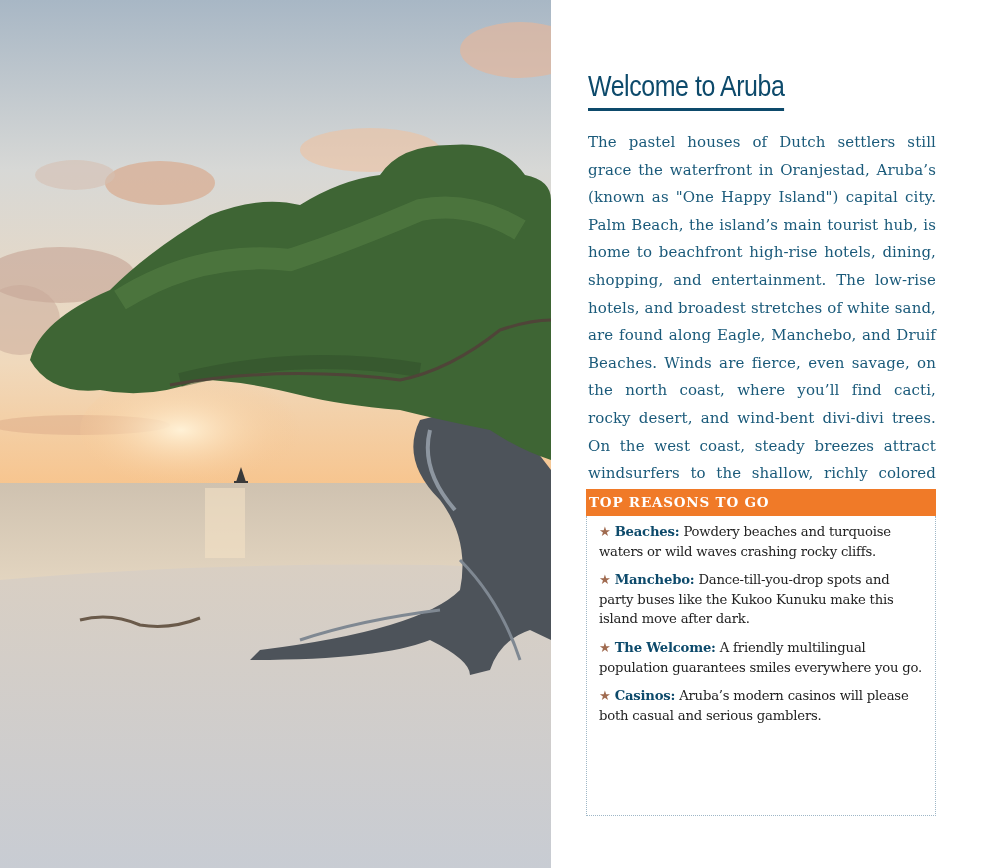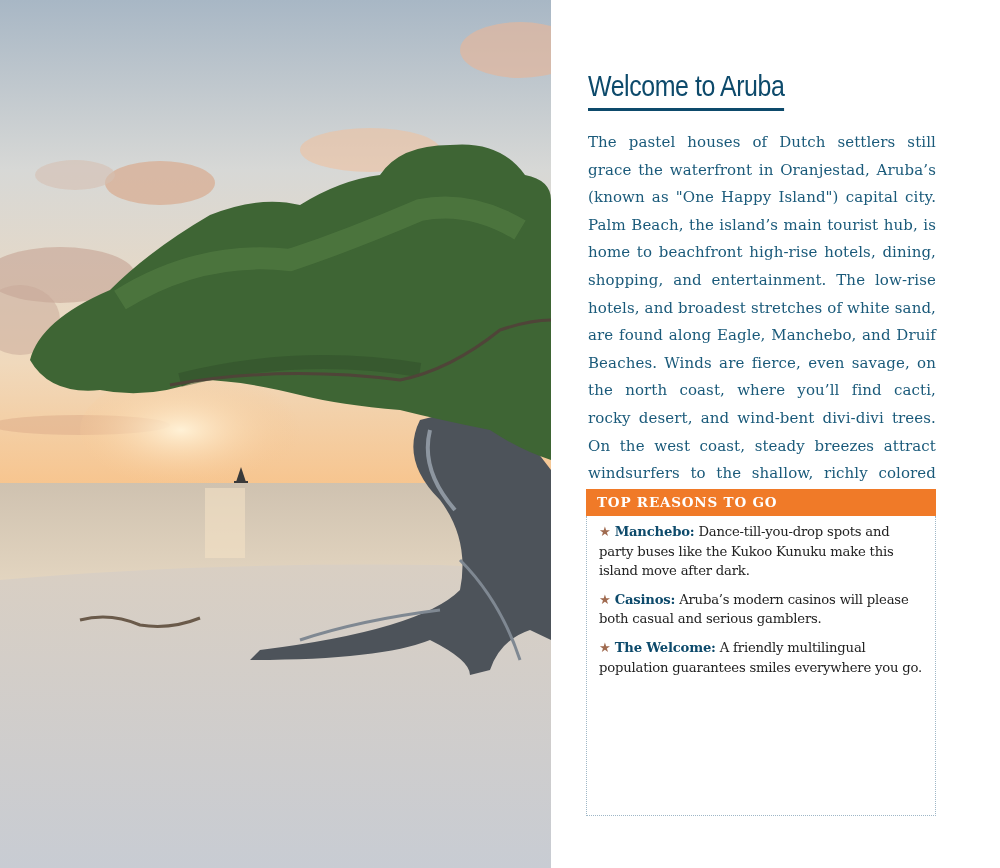--- a/index.html
+++ b/index.html
@@ -36,21 +36,21 @@
       letter-spacing: 0.1px;
     }
     .reasons {
       position: absolute; left: 586px; top: 489px; width: 350px; height: 328px;
       box-sizing: border-box;
     }
     .reasons-header {
       background: #f07a28; color: #ffffff;
       font-family: "DejaVu Serif", serif; font-weight: bold;
       font-size: 13.5px; letter-spacing: 0.8px;
-      height: 27px; line-height: 27px; padding-left: 11px;
+      height: 27px; line-height: 27px; padding-left: 3px;
     }
     .reasons-body {
       border-left: 1px dotted #9fb7c7;
       border-right: 1px dotted #9fb7c7;
       border-bottom: 1px dotted #9fb7c7;
       height: 300px; box-sizing: border-box;
       padding: 6px 10px 0 12px;
     }
     .reason {
       font-family: "DejaVu Serif", serif;
@@ -121,22 +121,25 @@
 
 <div class="text-col">
   <h1 class="title">Welcome to Aruba</h1>
   <p class="intro">The pastel houses of Dutch settlers still grace the waterfront in Oranjestad, Aruba’s (known as "One Happy Island") capital city. Palm Beach, the island’s main tourist hub, is home to beachfront high-rise hotels, dining, shopping, and entertainment. The low-rise hotels, and broadest stretches of white sand, are found along Eagle, Manchebo, and Druif Beaches. Winds are fierce, even savage, on the north coast, where you’ll find cacti, rocky desert, and wind-bent divi-divi trees. On the west coast, steady breezes attract windsurfers to the shallow, richly colored waters.</p>
 </div>
 
 <div class="reasons">
   <div class="reasons-header">TOP REASONS TO GO</div>
   <div class="reasons-body">
     <p class="reason">
+      <span class="star">★</span><span class="reason-title">Beaches:</span> <span>Powdery beaches and turquoise waters or wild waves crashing rocky cliffs.</span>
+    </p>
+    <p class="reason">
       <span class="star">★</span><span class="reason-title">Manchebo:</span> <span>Dance-till-you-drop spots and party buses like the Kukoo Kunuku make this island move after dark.</span>
     </p>
     <p class="reason">
-      <span class="star">★</span><span class="reason-title">Casinos:</span> <span>Aruba’s modern casinos will please both casual and serious gamblers.</span>
+      <span class="star">★</span><span class="reason-title">The Welcome:</span> <span>A friendly multilingual population guarantees smiles everywhere you go.</span>
     </p>
     <p class="reason">
-      <span class="star">★</span><span class="reason-title">The Welcome:</span> <span>A friendly multilingual population guarantees smiles everywhere you go.</span>
+      <span class="star">★</span><span class="reason-title">Casinos:</span> <span>Aruba’s modern casinos will please both casual and serious gamblers.</span>
     </p>
   </div>
 </div>
 
 </body></html>

